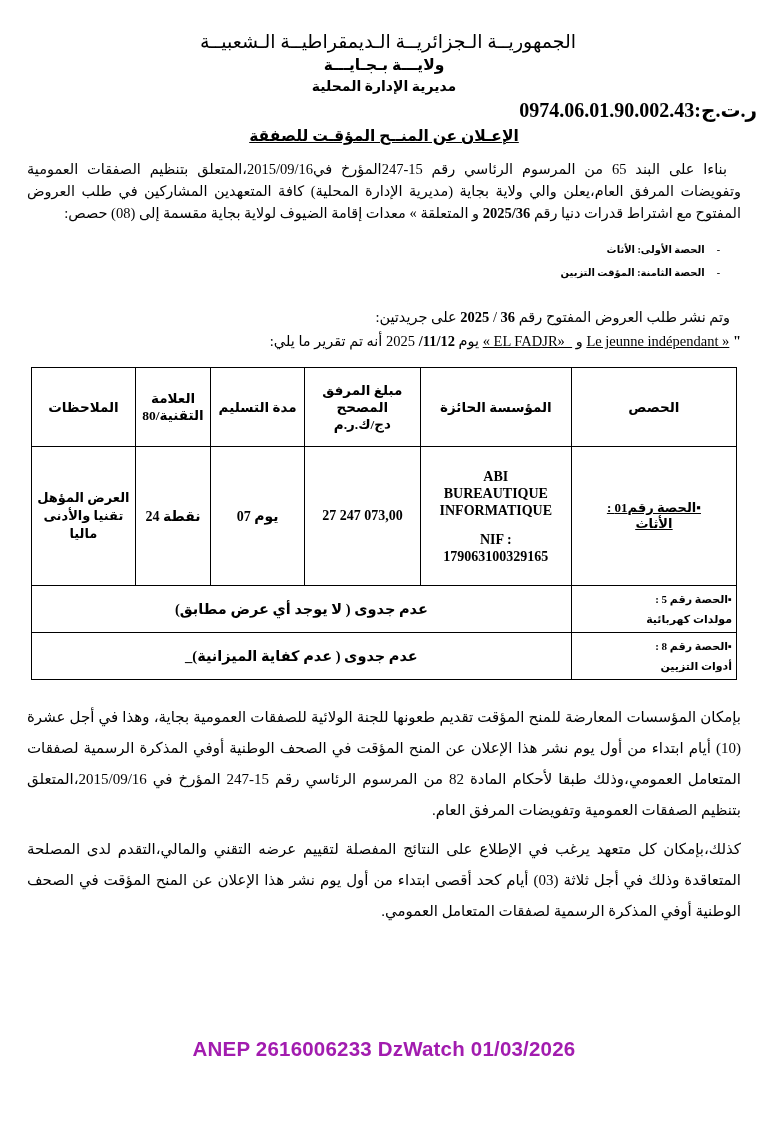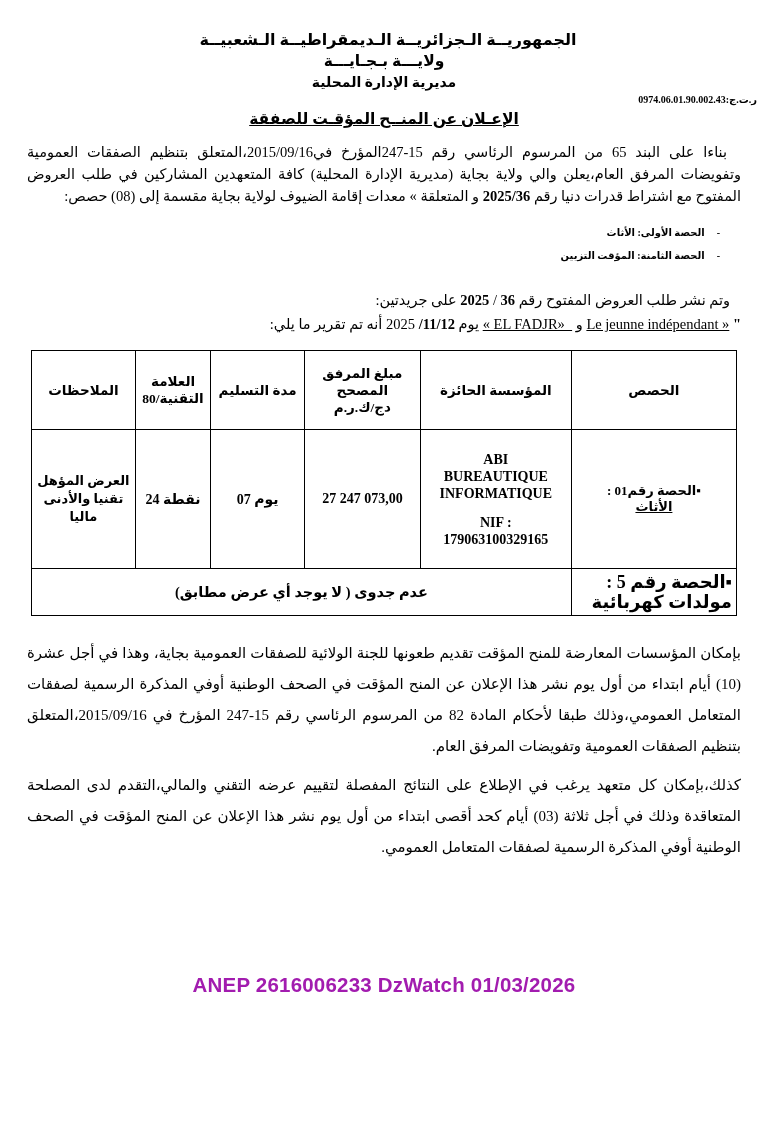--- a/index.html
+++ b/index.html
@@ -5,39 +5,39 @@
   html,body{margin:0;padding:0;}
   body{
     width:768px;height:1138px;overflow:hidden;background:#ffffff;color:#000;
     font-family:"Liberation Serif","DejaVu Sans",serif;
     direction:rtl;
   }
   .center{text-align:center;}
   .b{font-weight:bold;}
   .u{text-decoration:underline;}
   .pre{white-space:pre-line;}
-  .hdr1{font-size:16px;font-weight:bold;margin-top:30px;letter-spacing:.2px;padding-left:8px;}
+  .hdr1{font-size:19px;font-weight:normal;margin-top:30px;letter-spacing:.2px;padding-left:8px;}
   .hdr2{font-size:15.5px;font-weight:bold;margin-top:3px;}
   .hdr3{font-size:14px;font-weight:bold;margin-top:4px;}
-  .reg{font-size:10px;font-weight:bold;text-align:right;margin:3px 11px 0 28px;}
+  .reg{font-size:20px;font-weight:bold;text-align:right;margin:3px 11px 0 28px;}
   .title-line{margin-top:5px;font-size:15.5px;}
   .p1{margin:13px 27px 0;font-size:14.5px;line-height:22px;text-align:justify;text-indent:14px;}
   .lots{margin:15px 48px 0 27px;font-size:10px;font-weight:bold;line-height:22.5px;}
   .lot-item .dash{margin-left:12px;}
   .pub{margin:22px 38px 0;font-size:14.5px;line-height:23px;}
   .pub2{margin:1px 27px 0;font-size:14.5px;line-height:23px;}
   table{border-collapse:collapse;margin:14px 31px 0;table-layout:fixed;width:706px;}
   th,td{border:1.5px solid #000;padding:2px 3px;vertical-align:middle;}
   th{font-size:13.5px;font-weight:bold;text-align:center;}
   td{font-size:13px;font-weight:bold;}
   .trh th{height:74px;}
   .tr1 td{height:134px;}
   .tr2 td,.tr3 td{height:42px;}
-  .lot-cell-1{text-align:center;}
-  .lot-cell{text-align:right;padding-right:4px;font-size:18px;line-height:20px;}
+  .lot-cell-1{text-align:center;text-decoration:underline;}
+  .lot-cell{text-align:right;padding-right:4px;font-size:11px;line-height:20px;}
   .company-cell{text-align:center;font-size:14px;line-height:17px;}
   .company-cell .nif{margin-top:12px;}
   .num-cell{text-align:center;font-size:14px;}
   .remarks-cell{text-align:center;font-size:13px;line-height:18px;}
   .note-cell{text-align:center;font-size:14.5px;}
   .p-long{margin:22px 27px 0;font-size:15px;line-height:31px;text-align:justify;}
   .p3{margin-top:8px;}
   .footer{
     margin-top:110px;text-align:center;
     font-family:"Liberation Sans","DejaVu Sans",sans-serif;
@@ -104,19 +104,26 @@
     <td class="remarks-cell pre">العرض المؤهل
 تقنيا والأدنى ماليا</td>
   </tr>
   <tr class="tr2">
     <td class="lot-cell">
       <div>▪الحصة رقم 5 :</div>
       <div>مولدات كهربائية</div>
     </td>
     <td class="note-cell" colspan="5">عدم جدوى ( لا يوجد أي عرض مطابق)</td>
   </tr>
+  <tr class="tr3">
+    <td class="lot-cell">
+      <div>▪الحصة رقم 8 :</div>
+      <div>أدوات التزيين</div>
+    </td>
+    <td class="note-cell" colspan="5">عدم جدوى ( عدم كفاية الميزانية)_</td>
+  </tr>
 </tbody>
   </table>
 
 <p class="p-long">بإمكان المؤسسات المعارضة للمنح المؤقت تقديم طعونها للجنة الولائية للصفقات العمومية بجاية، وهذا في أجل عشرة (10) أيام ابتداء من أول يوم نشر هذا الإعلان عن المنح المؤقت في الصحف الوطنية أوفي المذكرة الرسمية لصفقات المتعامل العمومي،وذلك طبقا لأحكام المادة 82 من المرسوم الرئاسي رقم 15-247 المؤرخ في 2015/09/16،المتعلق بتنظيم الصفقات العمومية وتفويضات المرفق العام.</p>
 <p class="p-long p3">كذلك،بإمكان كل متعهد يرغب في الإطلاع على النتائج المفصلة لتقييم عرضه التقني والمالي،التقدم لدى المصلحة المتعاقدة وذلك في أجل ثلاثة (03) أيام كحد أقصى ابتداء من أول يوم نشر هذا الإعلان عن المنح المؤقت في الصحف الوطنية أوفي المذكرة الرسمية لصفقات المتعامل العمومي.</p>
 
 <div class="footer">ANEP 2616006233 DzWatch 01/03/2026</div>
 
 </body></html>

